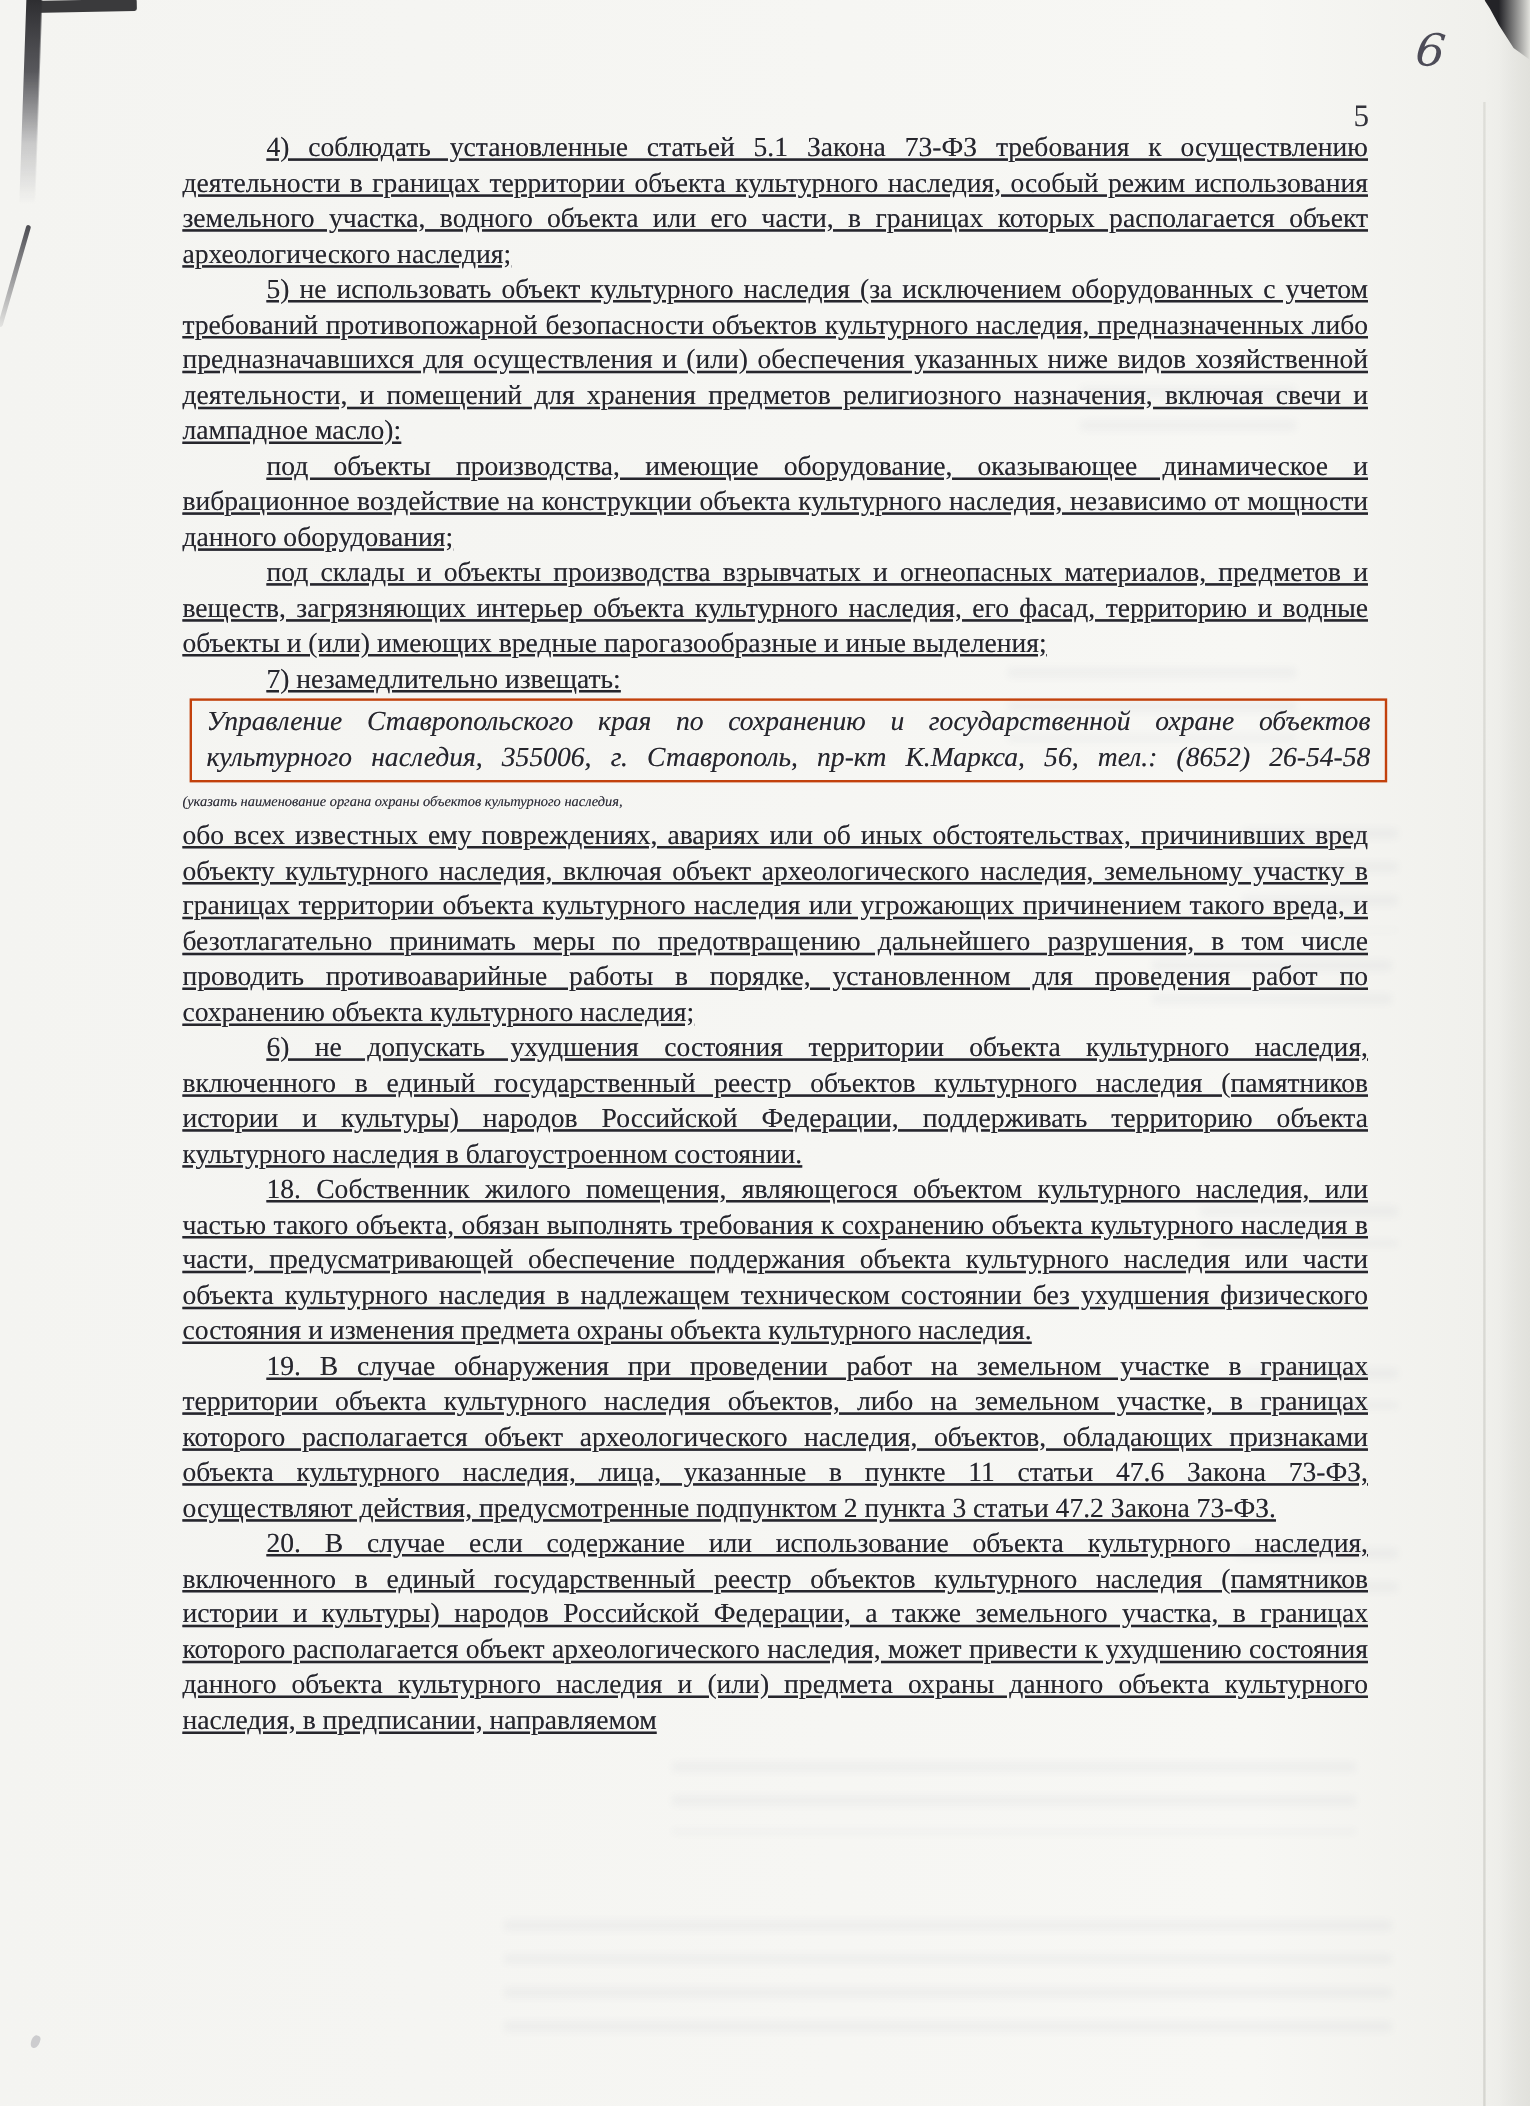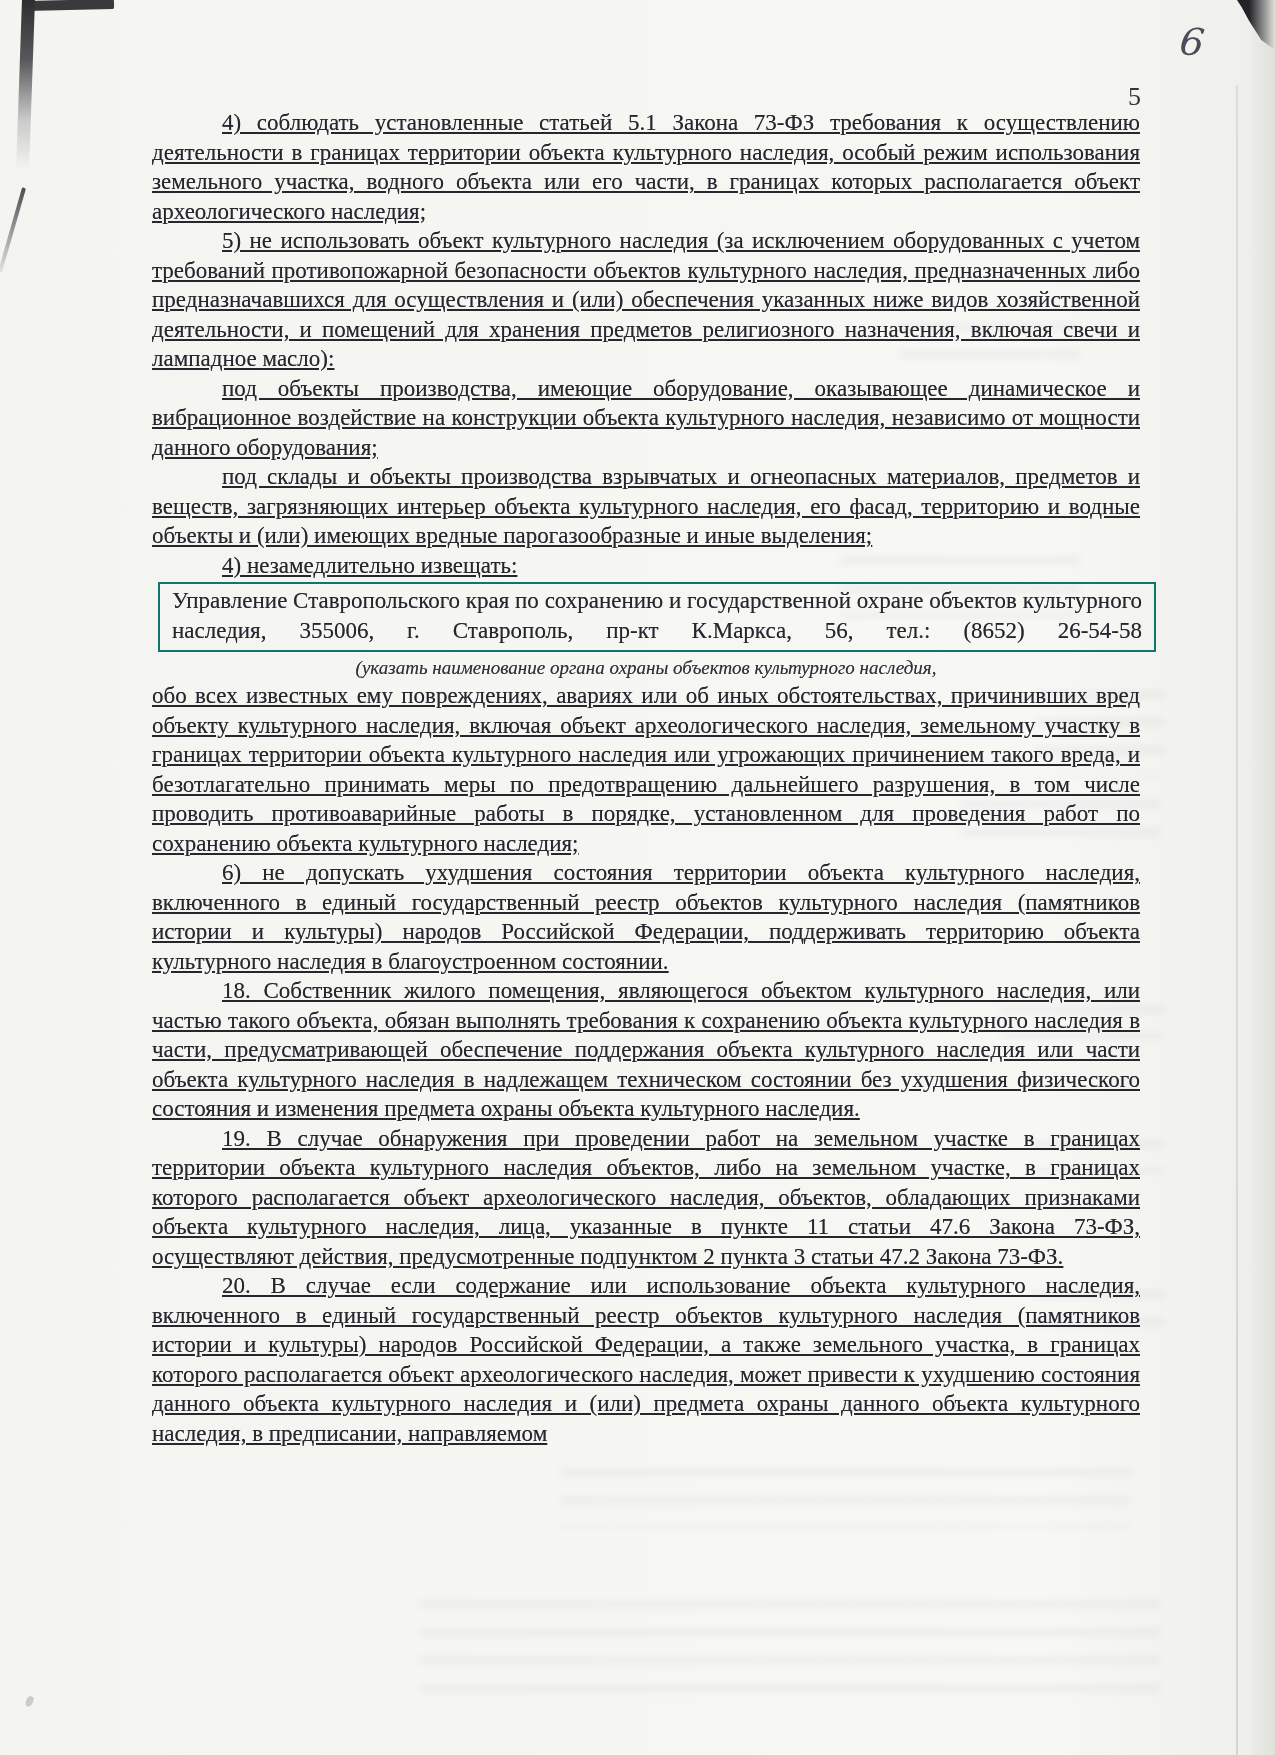--- a/index.html
+++ b/index.html
@@ -51,30 +51,31 @@
   .doc p { margin: 0; text-decoration: underline; }
   .para-indent { text-indent: 70px; }
   .gap-sm { margin-top: 7px; }
   .gap-xs { margin-top: 4px; }
   .gap-md { margin-top: 16px; }
 
   .notice-box {
     box-sizing: border-box;
     margin: 2px 0 0 6px;
     width: calc(100% + 10px);
-    border: 2px solid #0f766e;
+    border: 2px solid #c2410c;
     padding: 2px 12px 5px 12px;
     text-align: justify;
     text-align-last: justify;
+    font-style: italic;
   }
   .notice-caption {
     margin-top: 3px;
-    text-align: center;
+    text-align: left;
     font-style: italic;
-    font-size: 19px;
+    font-size: 12px;
     line-height: 26px;
     color: #303038;
   }
   .notice-caption div { text-indent: 0; }
 
   .page-number {
     position: absolute; left: 1128px; top: 82px;
     font-size: 26px; color: #33333b;
   }
   .handwritten-number {
@@ -109,21 +110,21 @@
 <div class="ghost" style="left:420px; top:1600px; width:740px; height:110px;"></div>
 
 <div class="handwritten-number">6</div>
 <div class="page-number">5</div>
 
 <div class="doc">
   <p class="para-indent">4) соблюдать установленные статьей 5.1 Закона 73-ФЗ требования к осуществлению деятельности в границах территории объекта культурного наследия, особый режим использования земельного участка, водного объекта или его части, в границах которых располагается объект археологического наследия;</p>
   <p class="para-indent">5) не использовать объект культурного наследия (за исключением оборудованных с учетом требований противопожарной безопасности объектов культурного наследия, предназначенных либо предназначавшихся для осуществления и (или) обеспечения указанных ниже видов хозяйственной деятельности, и помещений для хранения предметов религиозного назначения, включая свечи и лампадное масло):</p>
   <p class="para-indent gap-sm">под объекты производства, имеющие оборудование, оказывающее динамическое и вибрационное воздействие на конструкции объекта культурного наследия, независимо от мощности данного оборудования;</p>
   <p class="para-indent">под склады и объекты производства взрывчатых и огнеопасных материалов, предметов и веществ, загрязняющих интерьер объекта культурного наследия, его фасад, территорию и водные объекты и (или) имеющих вредные парогазообразные и иные выделения;</p>
-  <p class="para-indent">4) незамедлительно извещать:</p>
+  <p class="para-indent">7) незамедлительно извещать:</p>
 
   <div class="notice-box">Управление Ставропольского края по сохранению и государственной охране объектов культурного наследия, 355006, г. Ставрополь, пр-кт К.Маркса, 56, тел.: (8652) 26-54-58</div>
 
   <div class="notice-caption">
     <div>(указать наименование органа охраны объектов культурного наследия,</div>
   </div>
 
   <p class="gap-xs">обо всех известных ему повреждениях, авариях или об иных обстоятельствах, причинивших вред объекту культурного наследия, включая объект археологического наследия, земельному участку в границах территории объекта культурного наследия или угрожающих причинением такого вреда, и безотлагательно принимать меры по предотвращению дальнейшего разрушения, в том числе проводить противоаварийные работы в порядке, установленном для проведения работ по сохранению объекта культурного наследия;</p>
   <p class="para-indent">6) не допускать ухудшения состояния территории объекта культурного наследия, включенного в единый государственный реестр объектов культурного наследия (памятников истории и культуры) народов Российской Федерации, поддерживать территорию объекта культурного наследия в благоустроенном состоянии.</p>
   <p class="para-indent">18. Собственник жилого помещения, являющегося объектом культурного наследия, или частью такого объекта, обязан выполнять требования к сохранению объекта культурного наследия в части, предусматривающей обеспечение поддержания объекта культурного наследия или части объекта культурного наследия в надлежащем техническом состоянии без ухудшения физического состояния и изменения предмета охраны объекта культурного наследия.</p>

